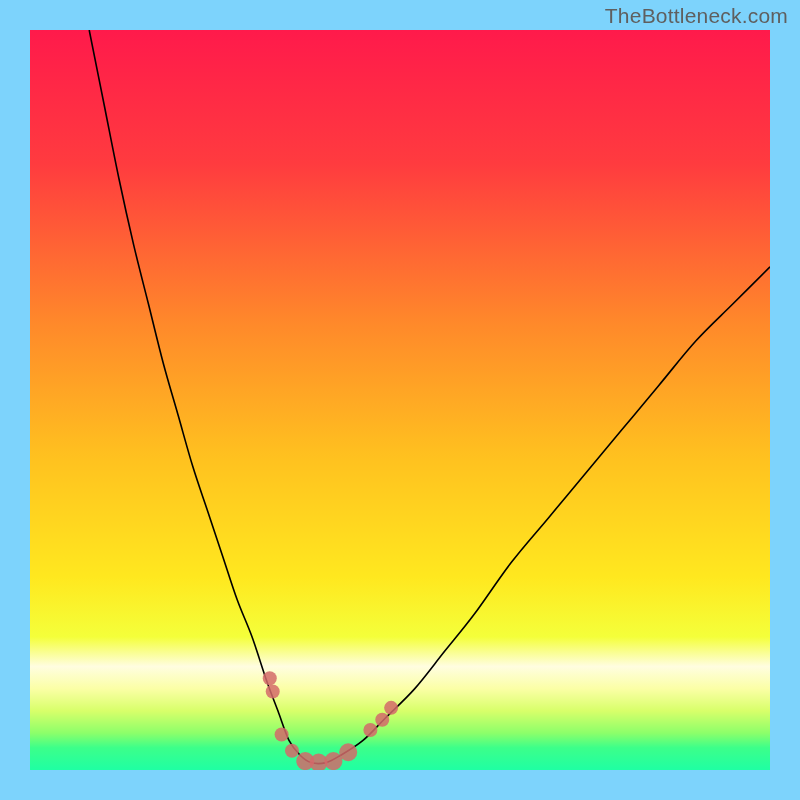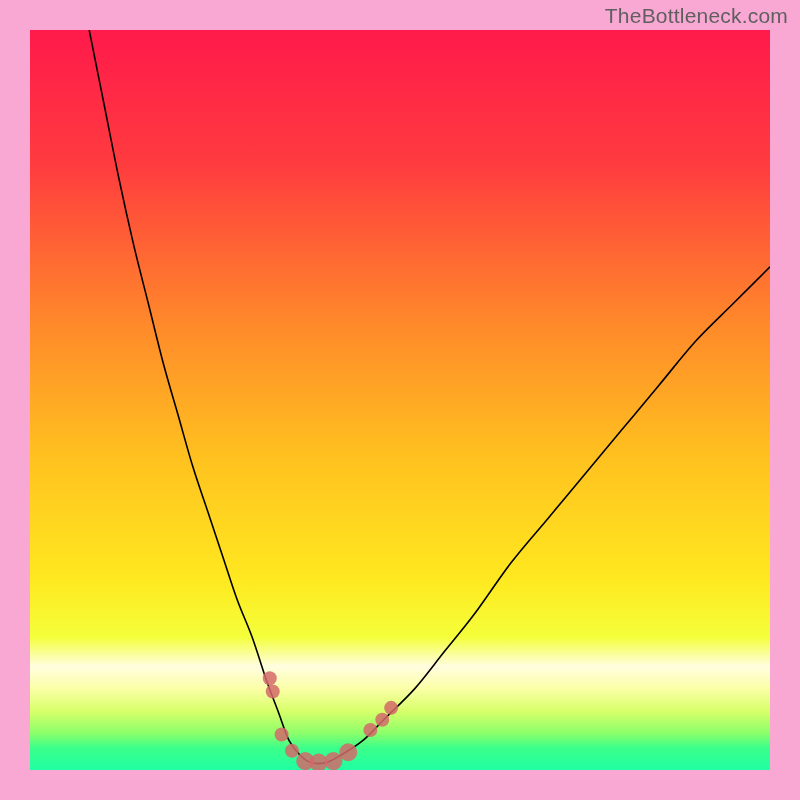--- a/index.html
+++ b/index.html
@@ -7,21 +7,21 @@
     padding: 0;
     width: 800px;
     height: 800px;
     background: #000;
     overflow: hidden;
     font-family: Arial, Helvetica, sans-serif;
   }
   .frame {
     position: absolute;
     inset: 0;
-    background: #f9a8d4;
+    background: #7dd3fc;
   }
   .plot-area {
     position: absolute;
     left: 30px;
     top: 30px;
     width: 740px;
     height: 740px;
   }
   .watermark {
     position: absolute;

